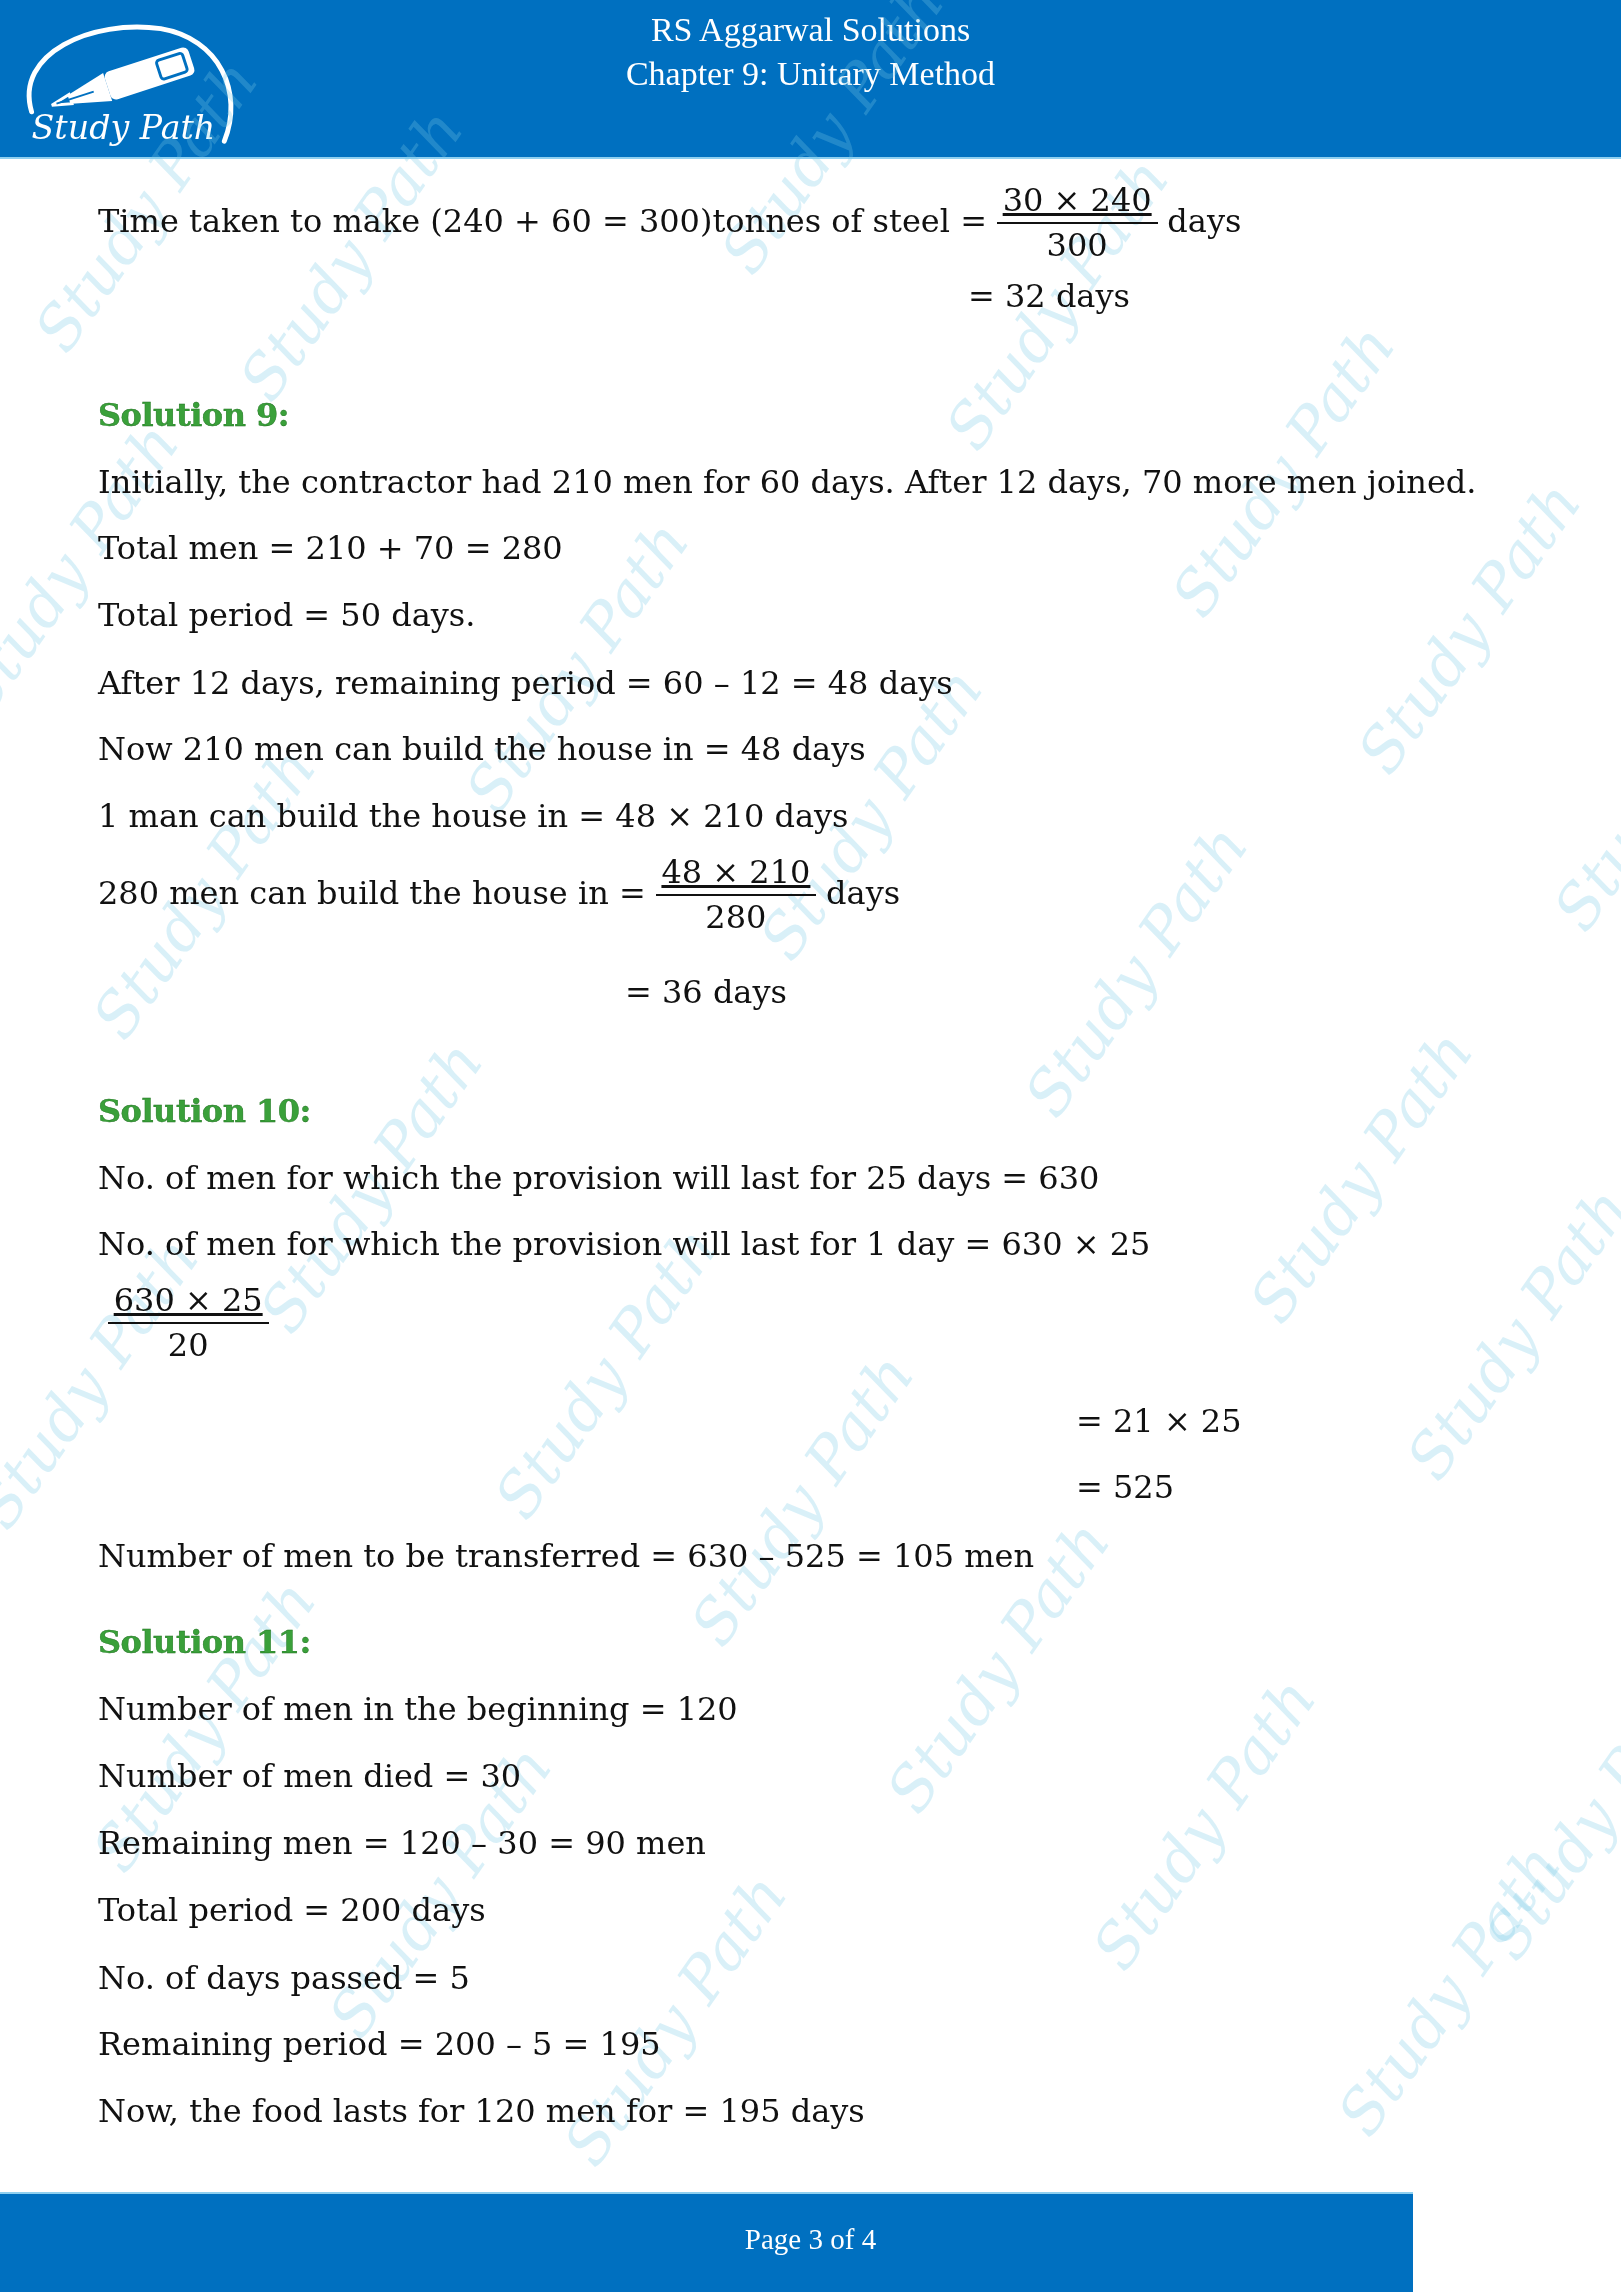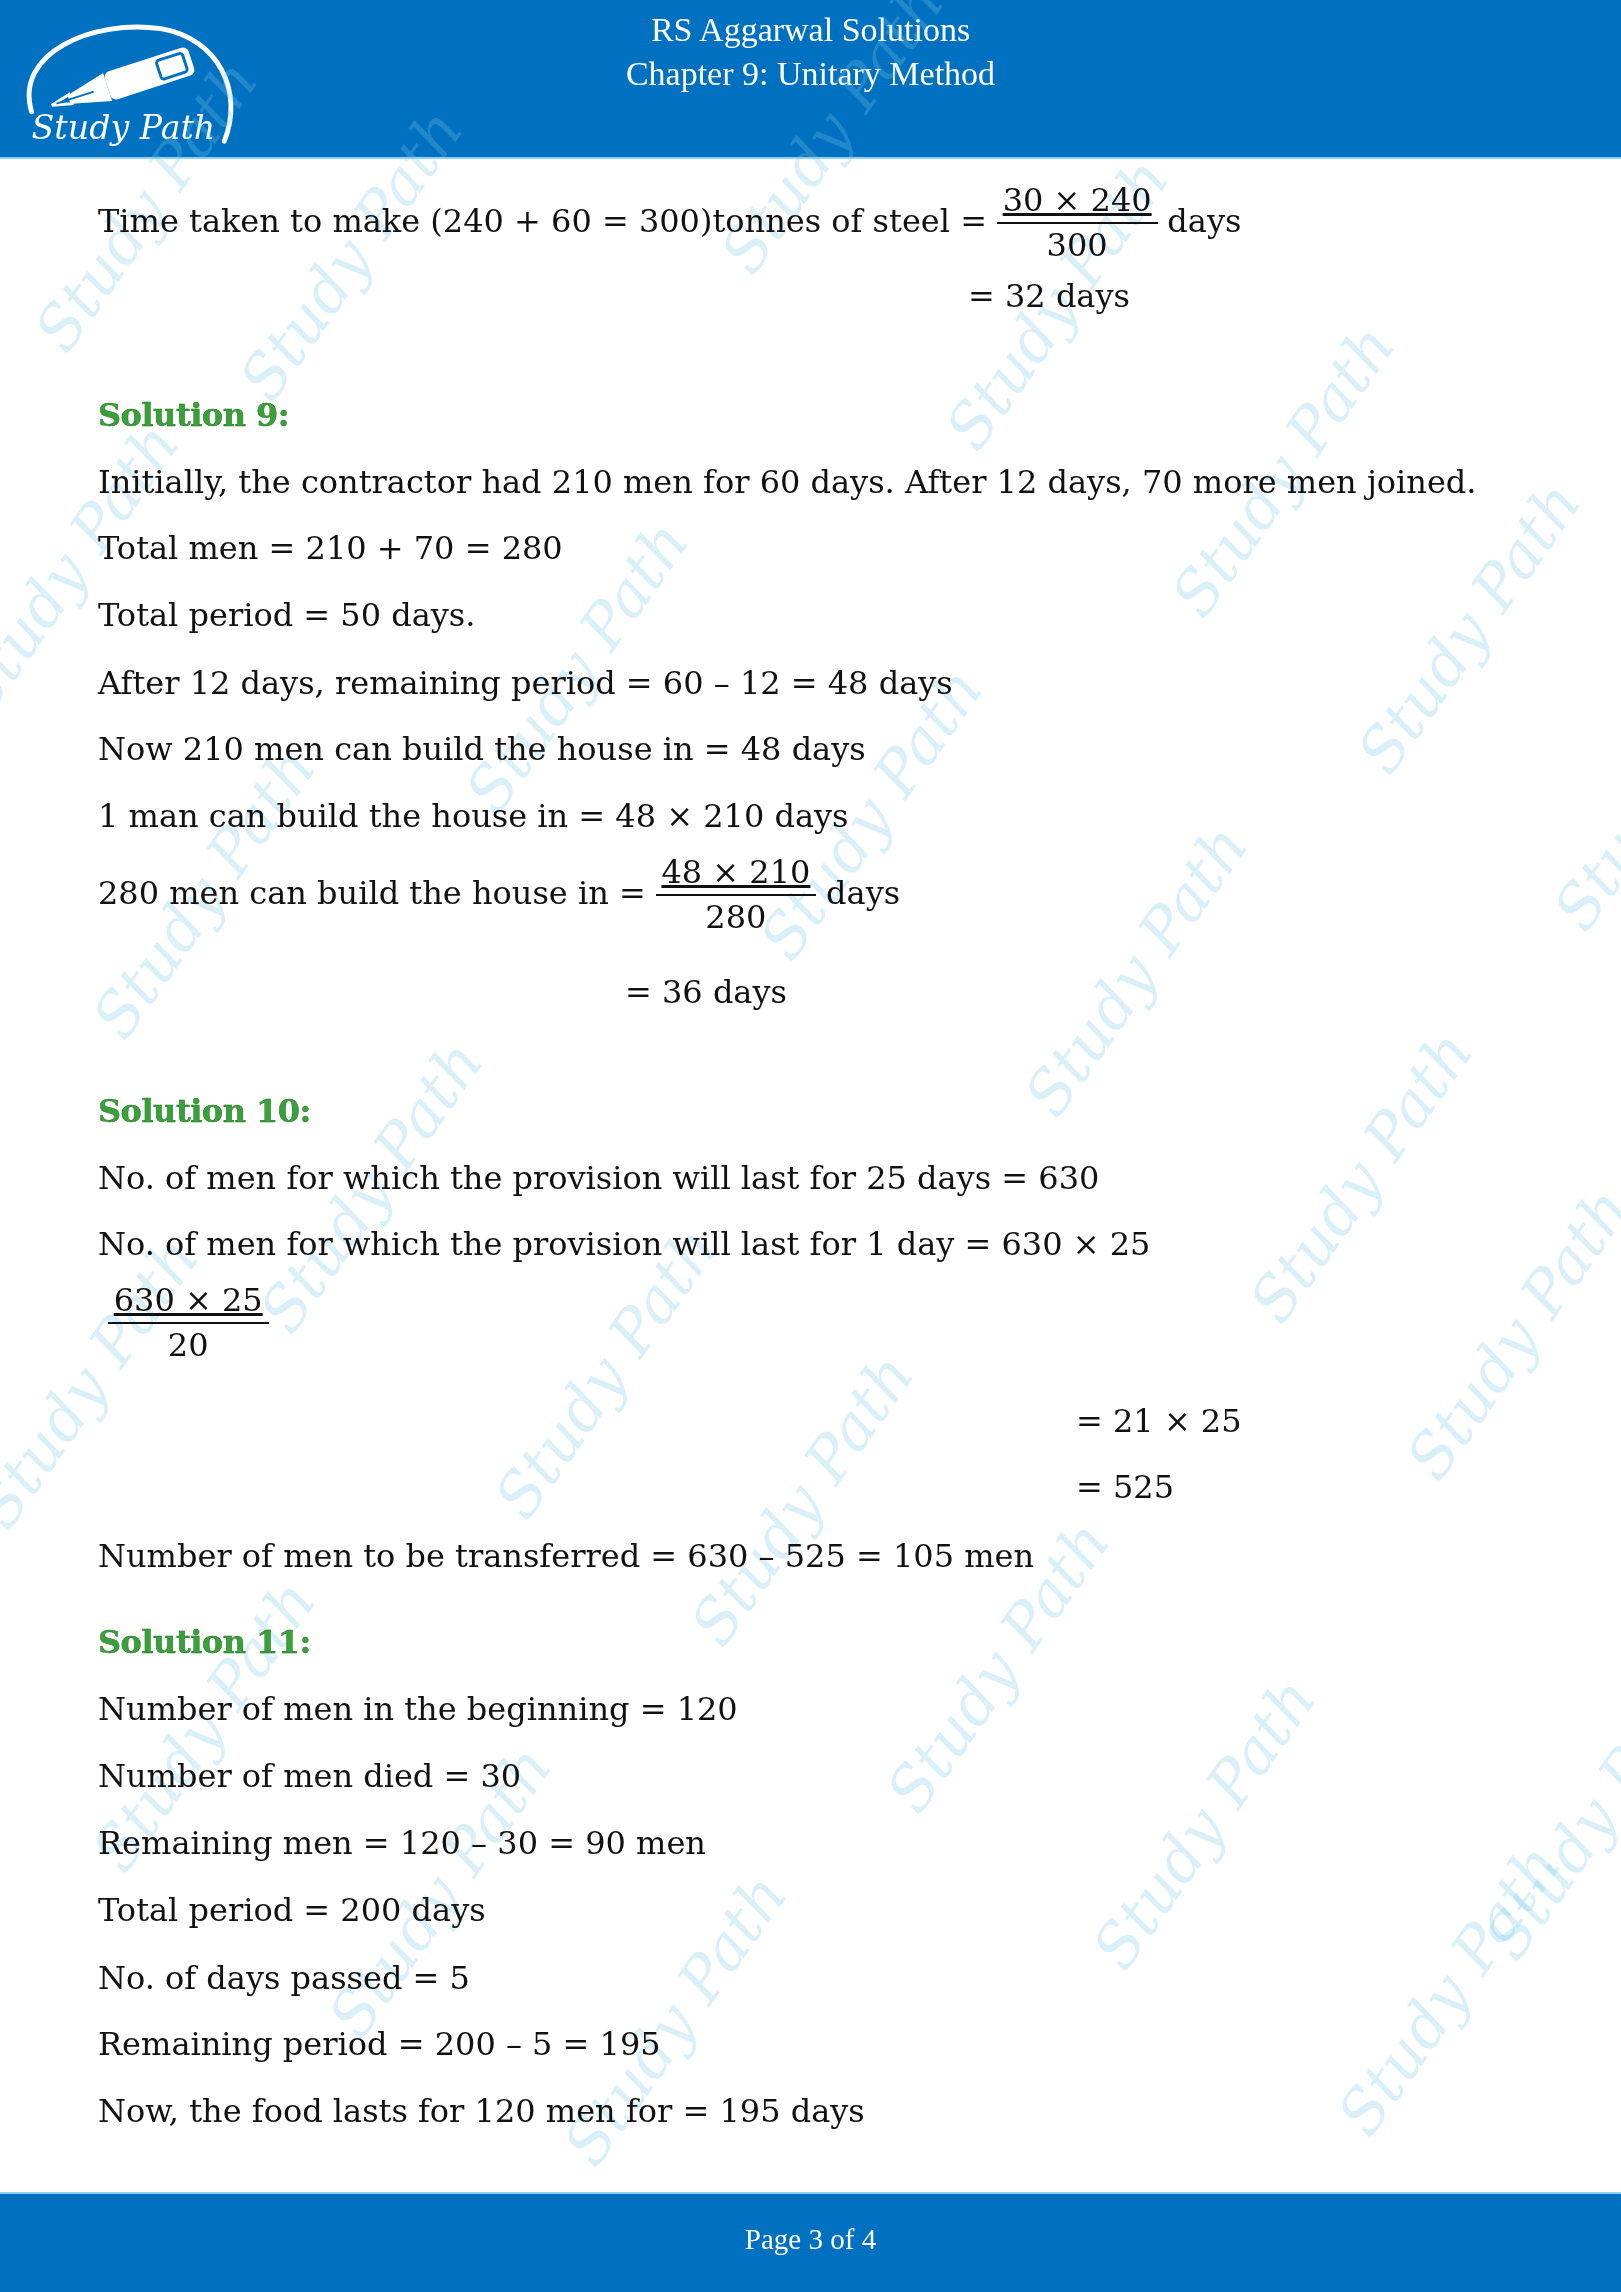--- a/index.html
+++ b/index.html
@@ -77,21 +77,21 @@
     .frac .num, .frac .den {
       display: block;
       line-height: 43px;
       padding: 0 5.9px;
     }
     .frac .num { border-bottom: 2.9px solid #111; text-decoration: underline; }
 
     
     .footer {
       position: absolute; left: 0; top: 2192px;
-      width: 1621px; height: 101px;
+      width: 1413px; height: 101px;
       background: #0070C0;
       border-top: 2.9px solid #8fd0f0;
     }
     .footer-text {
       position: absolute; left: 0; top: 29px; width: 1621px;
       text-align: center; color: #ffffff;
       font-family: "Liberation Serif", "DejaVu Serif", serif;
       font-size: 29px;
     }
   </style>

